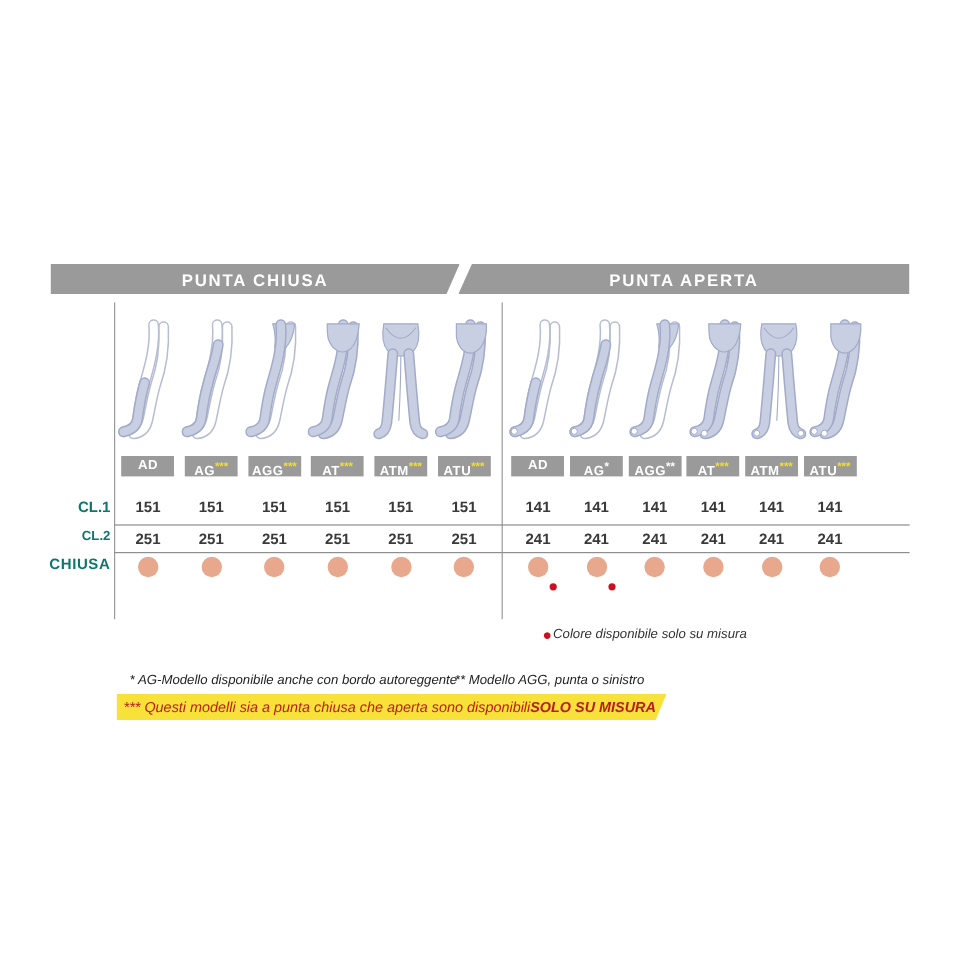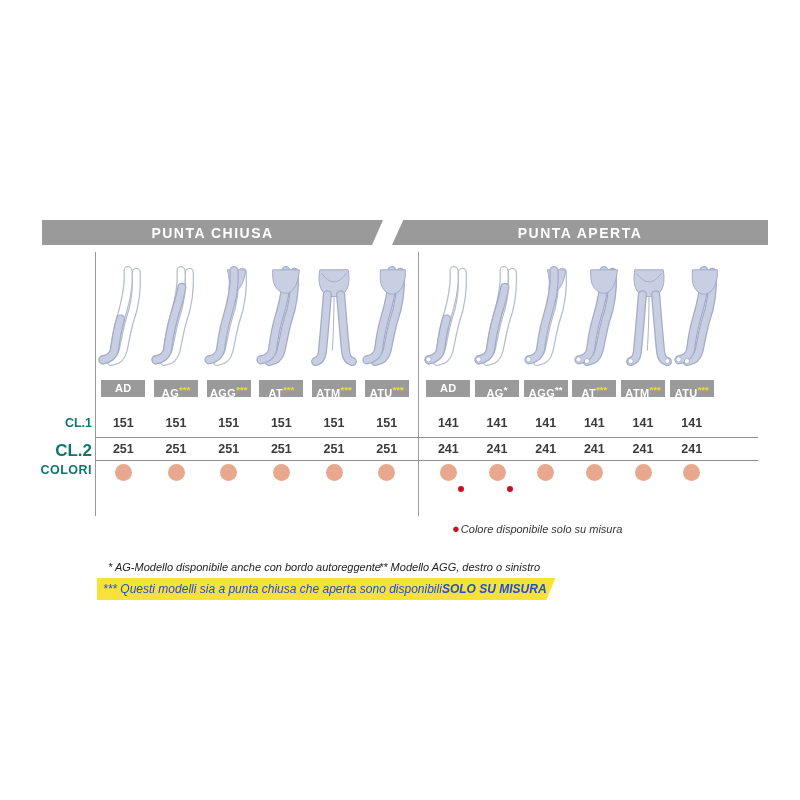--- a/index.html
+++ b/index.html
@@ -4,21 +4,21 @@
 <style>
   html,body{margin:0;padding:0;background:#fff;}
   #canvas{position:relative;width:800px;height:680px;background:#ffffff;overflow:hidden;
           font-family:"Liberation Sans", sans-serif;}
 
   
   .bar{position:absolute;top:220px;height:25px;background:#9a9a9a;color:#fff;
        display:flex;align-items:center;justify-content:center;
        font-size:14px;font-weight:bold;letter-spacing:1.5px;}
   .bar.left{left:42px;width:341px;clip-path:polygon(0 0,100% 0,96.8% 100%,0 100%);}
-  .bar.right{left:392px;width:376px;clip-path:polygon(3% 0,100% 0,100% 100%,0 100%);}
+  .bar.right{left:382px;width:376px;clip-path:polygon(3% 0,100% 0,100% 100%,0 100%);}
 
   
   .colgrid{position:absolute;display:flex;}
   .colgrid .cell{flex:1;display:flex;align-items:flex-end;justify-content:center;}
   .legs-row{top:254px;height:124px;}
   .legs-row.lt{left:97px;width:316px;}
   .legs-row.rt{left:424px;width:292px;}
   svg.leg{width:50px;height:118px;display:block;}
 
   .table-block{position:absolute;top:380px;height:136px;}
@@ -48,33 +48,33 @@
               background:#cc1020;}
 
   
   .vline{position:absolute;width:1px;background:#9a9a9a;}
   .hline{position:absolute;height:1px;background:#8e8e8e;}
 
   
   .rowlabel{position:absolute;left:40px;width:52px;text-align:right;
             font-weight:bold;color:#0f766e;}
   .rowlabel.cl1{top:416px;font-size:12.5px;}
-  .rowlabel.cl2{top:441px;font-size:17px;}
+  .rowlabel.cl2{top:441px;font-size:11px;}
   .rowlabel.colori{top:463px;font-size:12.5px;letter-spacing:.5px;}
 
   
   .rednote{position:absolute;left:452px;top:523px;font-size:11px;font-style:italic;
            color:#333;display:flex;align-items:flex-start;}
   .rednote .bullet{color:#cc1020;font-style:normal;font-size:13px;line-height:11px;margin-right:1px;}
   .fn{position:absolute;top:561px;font-size:11px;font-style:italic;color:#222;}
   .fn1{left:108px;}
   .fn2{left:379px;}
   .hl-band{position:absolute;left:97px;top:578px;height:22px;background:#f8e23a;
            display:flex;align-items:center;padding:0 9px 0 6px;
-           font-size:12px;font-style:italic;color:#1d4ed8;
+           font-size:12px;font-style:italic;color:#b91c1c;
            clip-path:polygon(0 0,100% 0,98% 100%,0 100%);}
   .hl-band b{margin-left:0;font-style:italic;}
 
   
   .lu{stroke:#b6bdd2;stroke-width:11;fill:none;stroke-linecap:round;}
   .lo{stroke:#ffffff;stroke-width:8;fill:none;stroke-linecap:round;}
   .cu{stroke:#a2abc8;stroke-width:11;fill:none;stroke-linecap:round;}
   .co{stroke:#c9cfe2;stroke-width:8;fill:none;stroke-linecap:round;}
   .fillshape{fill:#c9cfe2;stroke:#a2abc8;stroke-width:1.2;}
   .seam{fill:none;stroke:#a2abc8;stroke-width:1.1;}
@@ -245,21 +245,21 @@
         <svg class="leg" viewBox="0 0 60 120">
           <use href="#legs-ATU"></use>
           <use href="#toe-f"></use>
           <use href="#toe-b"></use>
         </svg>
       </div>
   </div>
 
   <div class="rowlabel cl1">CL.1</div>
   <div class="rowlabel cl2">CL.2</div>
-  <div class="rowlabel colori">COLORI</div>
+  <div class="rowlabel colori">CHIUSA</div>
 
   <div class="table-block lt">
     <div class="trow model-row">
       <div class="cell">
           <div class="mbox"><span>AD</span></div>
         </div>
       <div class="cell">
           <div class="mbox"><span>AG</span><sup class="stars yellow">***</sup></div>
         </div>
       <div class="cell">
@@ -407,20 +407,20 @@
         </div>
     </div>
   </div>
 
   <div class="rednote">
     <span class="bullet">●</span>
     <span>Colore disponibile solo su misura</span>
   </div>
 
   <div class="fn fn1">* AG-Modello disponibile anche con bordo autoreggente</div>
-  <div class="fn fn2">** Modello AGG, destro o sinistro</div>
+  <div class="fn fn2">** Modello AGG, punta o sinistro</div>
 
   <div class="hl-band">
     <span>*** Questi modelli sia a punta chiusa che aperta sono disponibili</span>
     <b>SOLO SU MISURA</b>
   </div>
 
 </div>
 
 </body></html>

